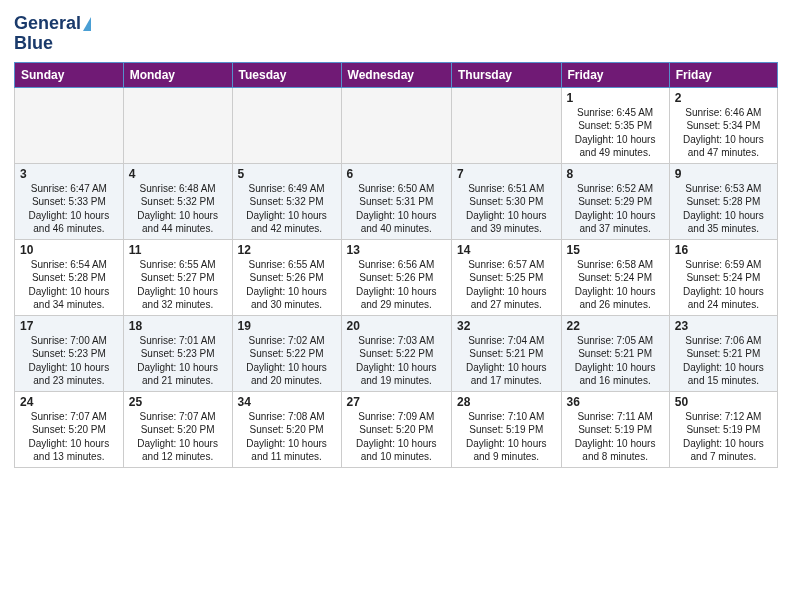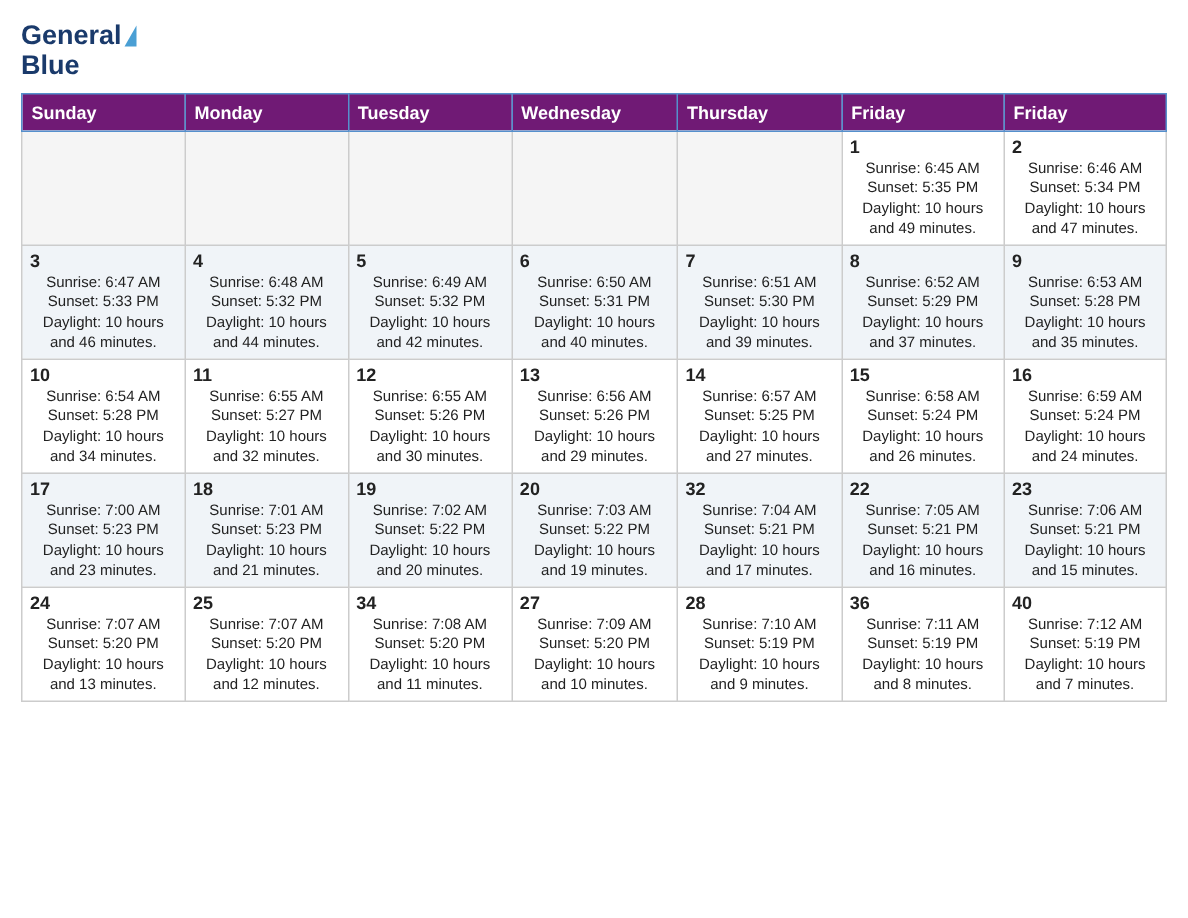--- a/index.html
+++ b/index.html
@@ -256,19 +256,19 @@
           </td>
           <td>
             <span class="day-num">28</span>
             <div class="day-info">Sunrise: 7:10 AM<br>Sunset: 5:19 PM<br>Daylight: 10 hours<br>and 9 minutes.</div>
           </td>
           <td>
             <span class="day-num">36</span>
             <div class="day-info">Sunrise: 7:11 AM<br>Sunset: 5:19 PM<br>Daylight: 10 hours<br>and 8 minutes.</div>
           </td>
           <td>
-            <span class="day-num">40</span>
+            <span class="day-num">50</span>
             <div class="day-info">Sunrise: 7:12 AM<br>Sunset: 5:19 PM<br>Daylight: 10 hours<br>and 7 minutes.</div>
           </td>
         </tr>
       </tbody>
   </table>
 </div>
 
 </body></html>

